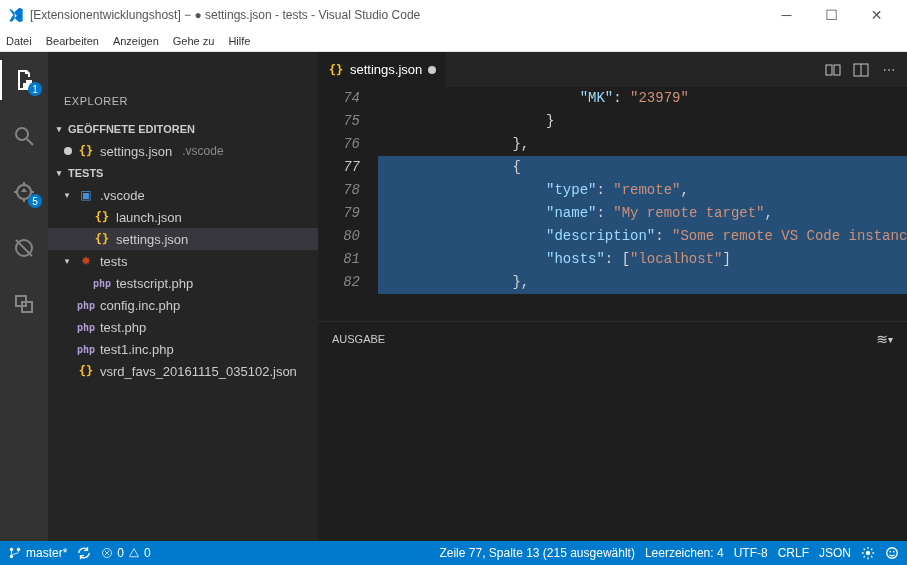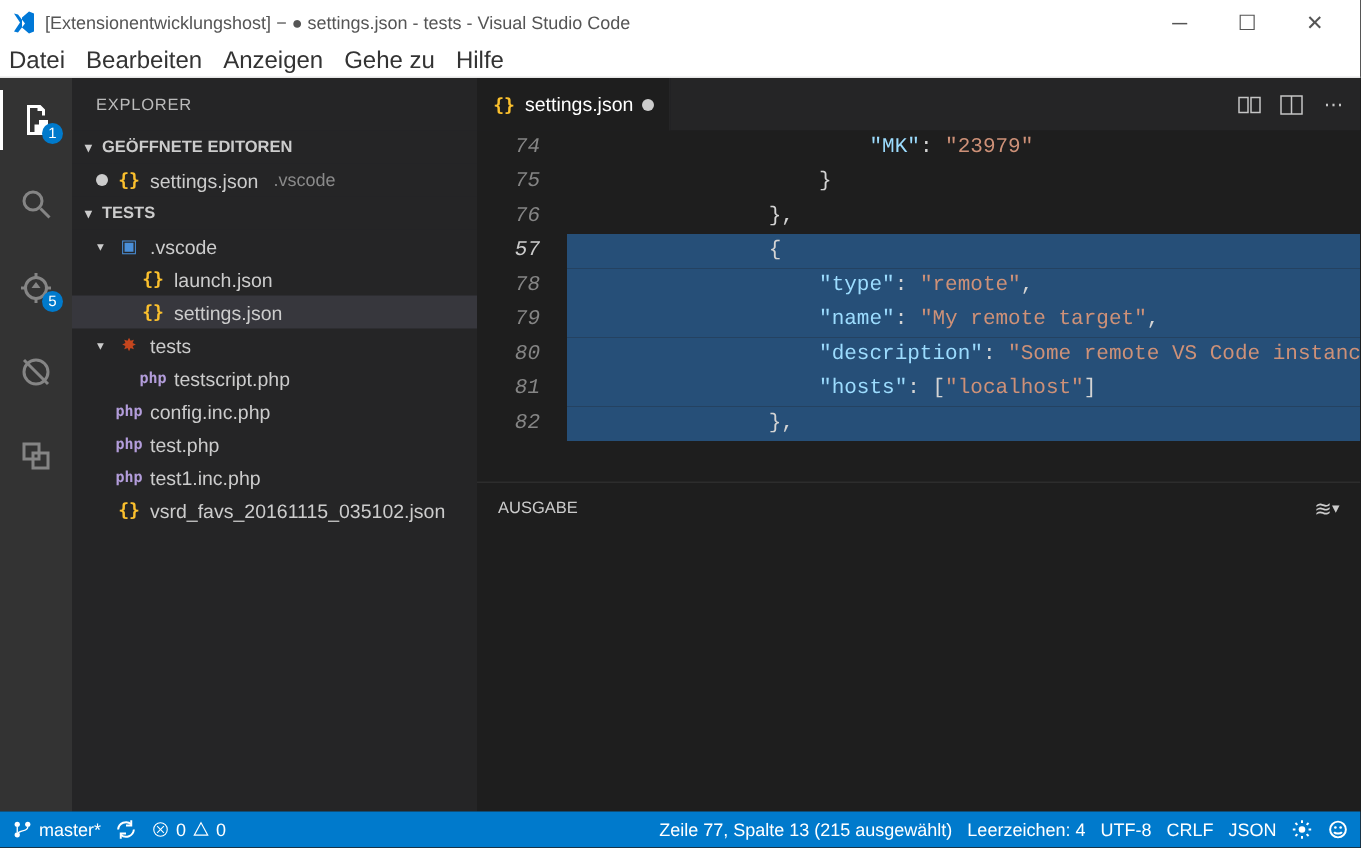--- a/index.html
+++ b/index.html
@@ -32,21 +32,21 @@
     color: #555; font-size: 14px;
   }
   
   .menu-bar {
     height: 22px;
     background: #ffffff;
     display: flex;
     align-items: center;
     padding: 0 6px;
     gap: 14px;
-    font-size: 16px;
+    font-size: 11px;
     color: #333;
     border-bottom: 1px solid #e5e5e5;
   }
   .menu-item { cursor: default; }
   
   .main {
     flex: 1;
     display: flex;
     min-height: 0;
     background: #1e1e1e;
@@ -82,21 +82,21 @@
   .sidebar {
     width: 270px;
     background: #252526;
     color: #cccccc;
     display: flex;
     flex-direction: column;
     font-size: 13px;
   }
   .sidebar-title {
     height: 35px; display: flex; align-items: center;
-    padding: 0 16px; font-size: 11px; color: #bbbbbb; letter-spacing: 0.5px;
+    padding: 0 16px; font-size: 11px; color: #bbbbbb; letter-spacing: 0.5px; margin-top: 31px;
   }
   .section-header {
     height: 22px; display: flex; align-items: center;
     padding: 0 6px; font-size: 11px; font-weight: bold; color: #cccccc;
     gap: 4px;
     background: #252526;
   }
   .section-header .chev { font-size: 9px; width: 10px; text-align: center; }
   .unsaved-badge {
     font-size: 10px; font-weight: normal; color: #aaa; background: #3a3a3a;
@@ -342,21 +342,21 @@
         <span class="ico">⋯</span>
       </div>
     </div>
 
     <div class="split-editor-panel">
       <div class="editor-body">
         <div class="gutter" id="gutter">
             <div class="gut-line">74</div>
             <div class="gut-line">75</div>
             <div class="gut-line">76</div>
-            <div class="gut-line cur">57</div>
+            <div class="gut-line cur">77</div>
             <div class="gut-line">78</div>
             <div class="gut-line">79</div>
             <div class="gut-line">80</div>
             <div class="gut-line">81</div>
             <div class="gut-line">82</div>
           </div>
         <div class="code" id="code"><div class="code-line">                        <span class="tok-key">"MK"</span><span class="tok-pun">: </span><span class="tok-str">"23979"</span></div><div class="code-line">                    <span class="tok-pun">}</span></div><div class="code-line">                <span class="tok-pun">},</span></div><div class="code-line sel">                <span class="tok-pun">{</span></div><div class="code-line sel">                    <span class="tok-key">"type"</span><span class="tok-pun">: </span><span class="tok-str">"remote"</span><span class="tok-pun">,</span></div><div class="code-line sel">                    <span class="tok-key">"name"</span><span class="tok-pun">: </span><span class="tok-str">"My remote target"</span><span class="tok-pun">,</span></div><div class="code-line sel">                    <span class="tok-key">"description"</span><span class="tok-pun">: </span><span class="tok-str">"Some remote VS Code instances</span></div><div class="code-line sel">                    <span class="tok-key">"hosts"</span><span class="tok-pun">: [</span><span class="tok-str">"localhost"</span><span class="tok-pun">]</span></div><div class="code-line sel">                <span class="tok-pun">},</span></div></div>
       </div>
 
       <div class="panel-container">

